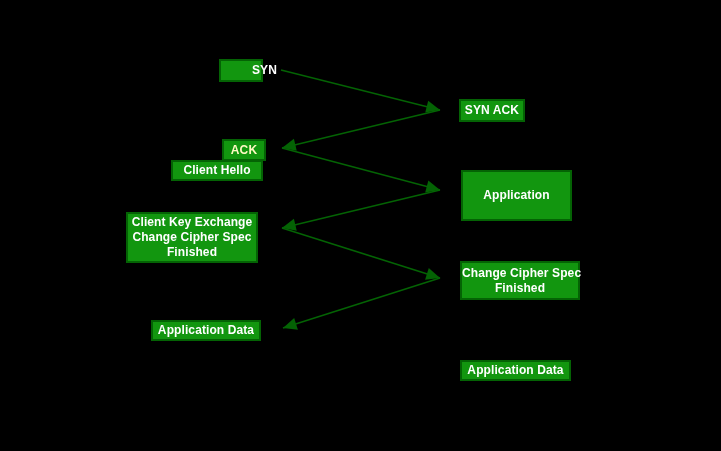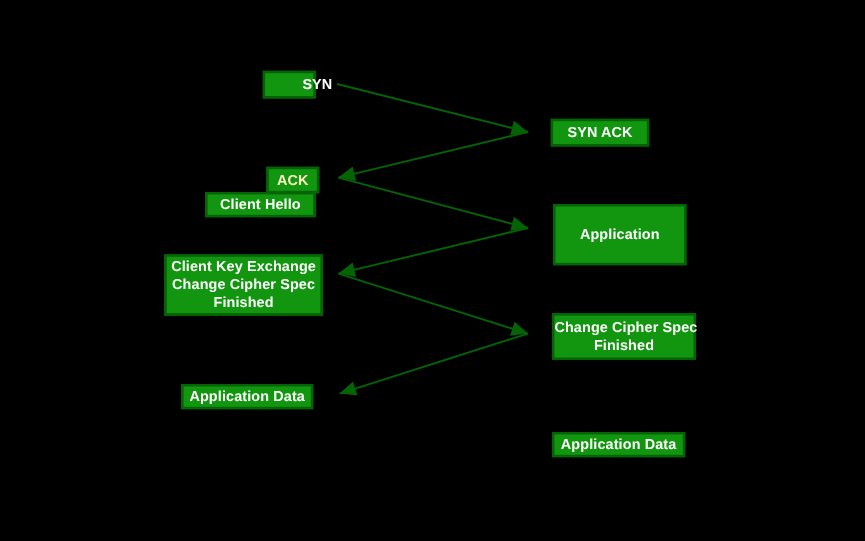--- a/index.html
+++ b/index.html
@@ -76,33 +76,33 @@
       </g>
       <g>
         <line x1="440" y1="278" x2="283" y2="328" stroke="#046304" stroke-width="1.6"></line>
         <polygon points="283,328 294.19444867785074,318.0157965365801 297.9065467656786,329.6717845323596" fill="#046304"></polygon>
       </g>
     </svg>
   <div id="box-layer">
       <div class="msg-box" style="left: 219px; top: 59px; width: 44px; height: 23px; background: rgb(18, 150, 15); border-color: rgb(4, 99, 4); color: rgb(255, 255, 255); padding-left: 31px;">
         <span class="msg-line">SYN</span>
       </div>
-      <div class="msg-box" style="left: 459px; top: 99px; width: 82px; height: 23px; background: rgb(18, 150, 15); border-color: rgb(4, 99, 4); color: rgb(255, 255, 255);">
+      <div class="msg-box" style="left: 459px; top: 99px; width: 66px; height: 23px; background: rgb(18, 150, 15); border-color: rgb(4, 99, 4); color: rgb(255, 255, 255);">
         <span class="msg-line">SYN ACK</span>
       </div>
       <div class="msg-box" style="left: 222px; top: 139px; width: 44px; height: 22px; background: rgb(18, 150, 15); border-color: rgb(4, 99, 4); color: #fef9c3;">
         <span class="msg-line">ACK</span>
       </div>
       <div class="msg-box" style="left: 171px; top: 160px; width: 92px; height: 21px; background: rgb(18, 150, 15); border-color: rgb(4, 99, 4); color: rgb(255, 255, 255);">
         <span class="msg-line">Client Hello</span>
       </div>
       <div class="msg-box" style="left: 461px; top: 170px; width: 111px; height: 51px; background: rgb(18, 150, 15); border-color: rgb(4, 99, 4); color: rgb(255, 255, 255);">
         <span class="msg-line">Application</span>
       </div>
-      <div class="msg-box" style="left: 137px; top: 212px; width: 132px; height: 51px; background: rgb(18, 150, 15); border-color: rgb(4, 99, 4); color: rgb(255, 255, 255);">
+      <div class="msg-box" style="left: 126px; top: 212px; width: 132px; height: 51px; background: rgb(18, 150, 15); border-color: rgb(4, 99, 4); color: rgb(255, 255, 255);">
         <span class="msg-line">Client Key Exchange</span>
         <span class="msg-line">Change Cipher Spec</span>
         <span class="msg-line">Finished</span>
       </div>
       <div class="msg-box" style="left: 460px; top: 261px; width: 120px; height: 39px; background: rgb(18, 150, 15); border-color: rgb(4, 99, 4); color: rgb(255, 255, 255);">
         <span class="msg-line">Change Cipher Spec</span>
         <span class="msg-line">Finished</span>
       </div>
       <div class="msg-box" style="left: 151px; top: 320px; width: 110px; height: 21px; background: rgb(18, 150, 15); border-color: rgb(4, 99, 4); color: rgb(255, 255, 255);">
         <span class="msg-line">Application Data</span>

